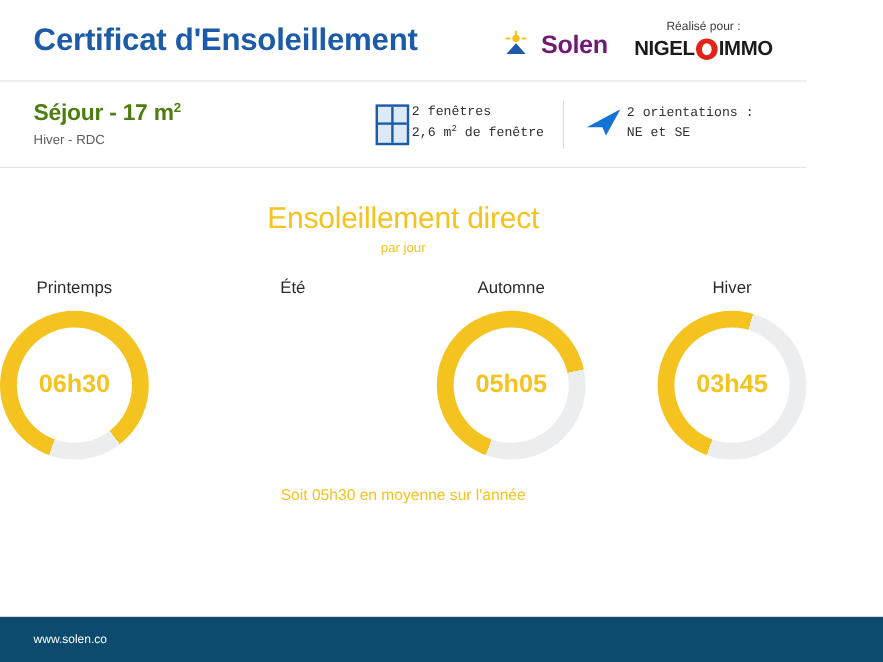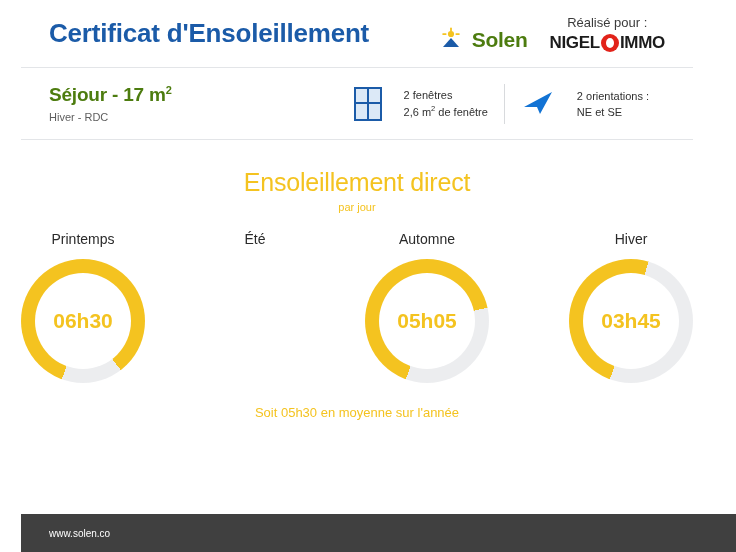--- a/index.html
+++ b/index.html
@@ -2,21 +2,21 @@
 <html><head>
 <meta charset="utf-8">
 <style>
   * { box-sizing: border-box; margin: 0; padding: 0; }
   body {
     width: 736px; height: 552px;
     font-family: "Liberation Sans", sans-serif;
     background: #ffffff;
     overflow: hidden;
   }
-  .page { position: relative; width: 672px; height: 552px; background: #ffffff; margin-left: 21px; }
+  .page { position: relative; width: 672px; height: 552px; background: #ffffff; }
 
   
   .header {
     position: relative;
     height: 68px;
     padding: 0 28px;
     display: flex;
     align-items: center;
     justify-content: space-between;
     border-bottom: 1px solid #e3e5e8;
@@ -27,23 +27,23 @@
     color: #1b5ba8;
     letter-spacing: -0.2px;
   }
   .header-right {
     display: flex;
     align-items: flex-end;
     gap: 22px;
   }
   .solen-logo { display: flex; align-items: center; gap: 8px; }
   .solen-mark { width: 26px; height: 26px; position: relative; }
-  .solen-name { font-size: 21px; font-weight: bold; color: #4d7c0f; letter-spacing: -0.3px; }
+  .solen-name { font-size: 21px; font-weight: bold; color: #701a75; letter-spacing: -0.3px; }
   .partner-block { display: flex; flex-direction: column; align-items: center; }
-  .partner-label { font-size: 13px; color: #3b3b3b; margin-bottom: 3px; }
+  .partner-label { font-size: 10px; color: #3b3b3b; margin-bottom: 3px; }
   .partner-logo { display: flex; align-items: center; font-size: 17px; font-weight: bold; color: #1b1b1b; letter-spacing: -0.3px; }
   .partner-logo .ring {
     display: inline-block;
     width: 18px; height: 18px;
     border-radius: 50%;
     background: #e2231a;
     margin: 0 1px;
     position: relative;
   }
   .partner-logo .ring::after {
@@ -64,21 +64,21 @@
     align-items: center;
     justify-content: space-between;
     border-bottom: 1px solid #e3e5e8;
   }
   .room-info { display: flex; flex-direction: column; justify-content: center; }
   .room-title { font-size: 19px; font-weight: bold; color: #4d7c0f; letter-spacing: -0.2px; }
   .room-title sup { font-size: 11px; vertical-align: super; }
   .room-sub { font-size: 11px; color: #5e5e5e; margin-top: 5px; }
 
   .facts { display: flex; align-items: center; }
-  .fact { display: flex; align-items: flex-end; gap: 22px; padding: 0 16px; }
+  .fact { display: flex; align-items: center; gap: 2px; padding: 0 16px; font-family: Liberation Mono, monospace; }
   .fact-divider { width: 1px; height: 40px; background: #d8dadd; }
   .fact-text { font-size: 11px; color: #303030; line-height: 1.45; }
   .fact-text sup { font-size: 7.5px; vertical-align: super; }
 
   .window-icon { width: 28px; height: 34px; border: 2px solid #1b5ba8; background: #dce9f7; position: relative; }
   .window-icon::before { content: ""; position: absolute; left: 50%; top: 0; width: 2px; height: 100%; background: #1b5ba8; transform: translateX(-50%); }
   .window-icon::after { content: ""; position: absolute; top: 45%; left: 0; width: 100%; height: 2px; background: #1b5ba8; }
 
   
   .main { position: relative; height: 356px; padding-top: 28px; }
@@ -92,21 +92,21 @@
   .main-subtitle {
     text-align: center;
     font-size: 11px;
     color: #f4c320;
     margin-top: 4px;
   }
 
   .donuts {
     display: flex;
     justify-content: flex-end;
-    gap: 80px;
+    gap: 60px;
     margin-top: 18px;
   }
   .donut-cell { width: 124px; display: flex; flex-direction: column; align-items: center; }
   .donut-label { font-size: 14px; color: #2a2a2a; margin-bottom: 12px; }
   .donut { position: relative; width: 124px; height: 124px; border-radius: 50%; }
   .donut .hole {
     position: absolute;
     left: 14px; top: 14px;
     width: 96px; height: 96px;
     background: #ffffff;
@@ -129,21 +129,21 @@
     font-size: 13px;
     color: #f4c320;
   }
 
   
   .footer {
     position: absolute;
     left: 0; bottom: 0;
     width: 736px;
     height: 38px;
-    background: #404040;
+    background: #0c4a6e;
     display: flex;
     align-items: center;
     padding: 0 28px;
   }
   .footer-url { font-size: 10px; color: #ffffff; }
 </style>
 </head>
 <body>
 
 <div class="page">

